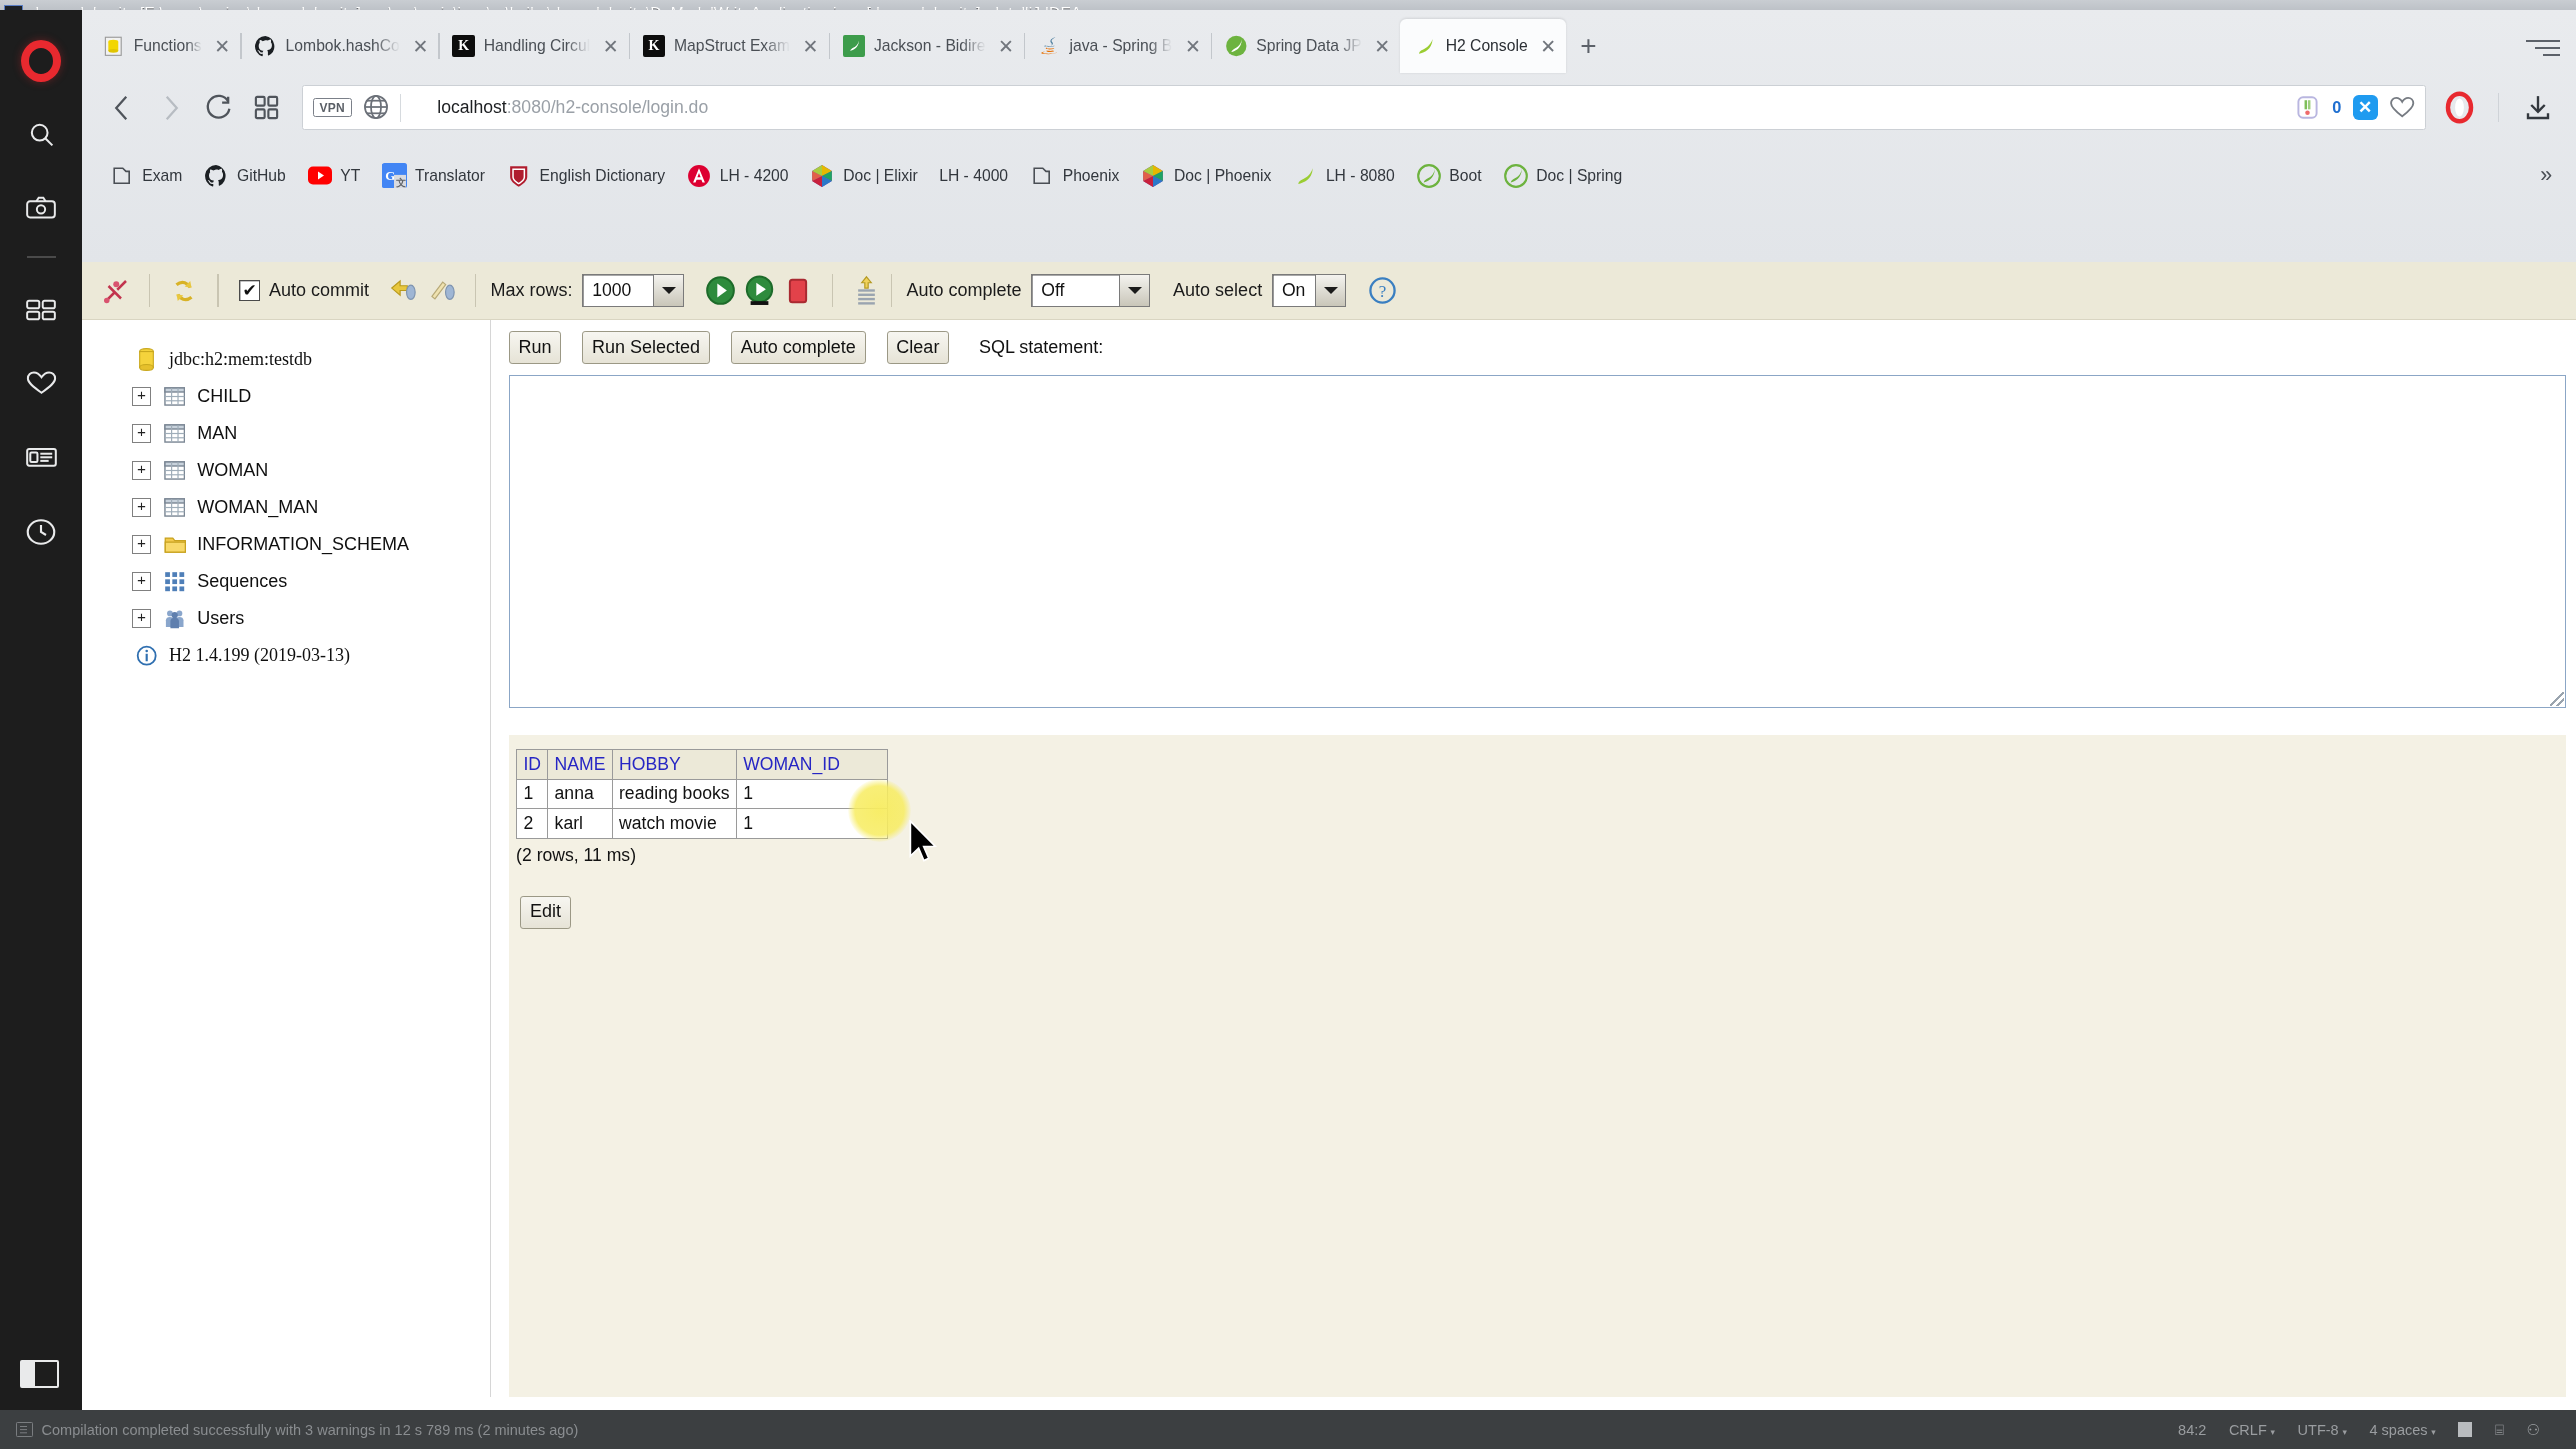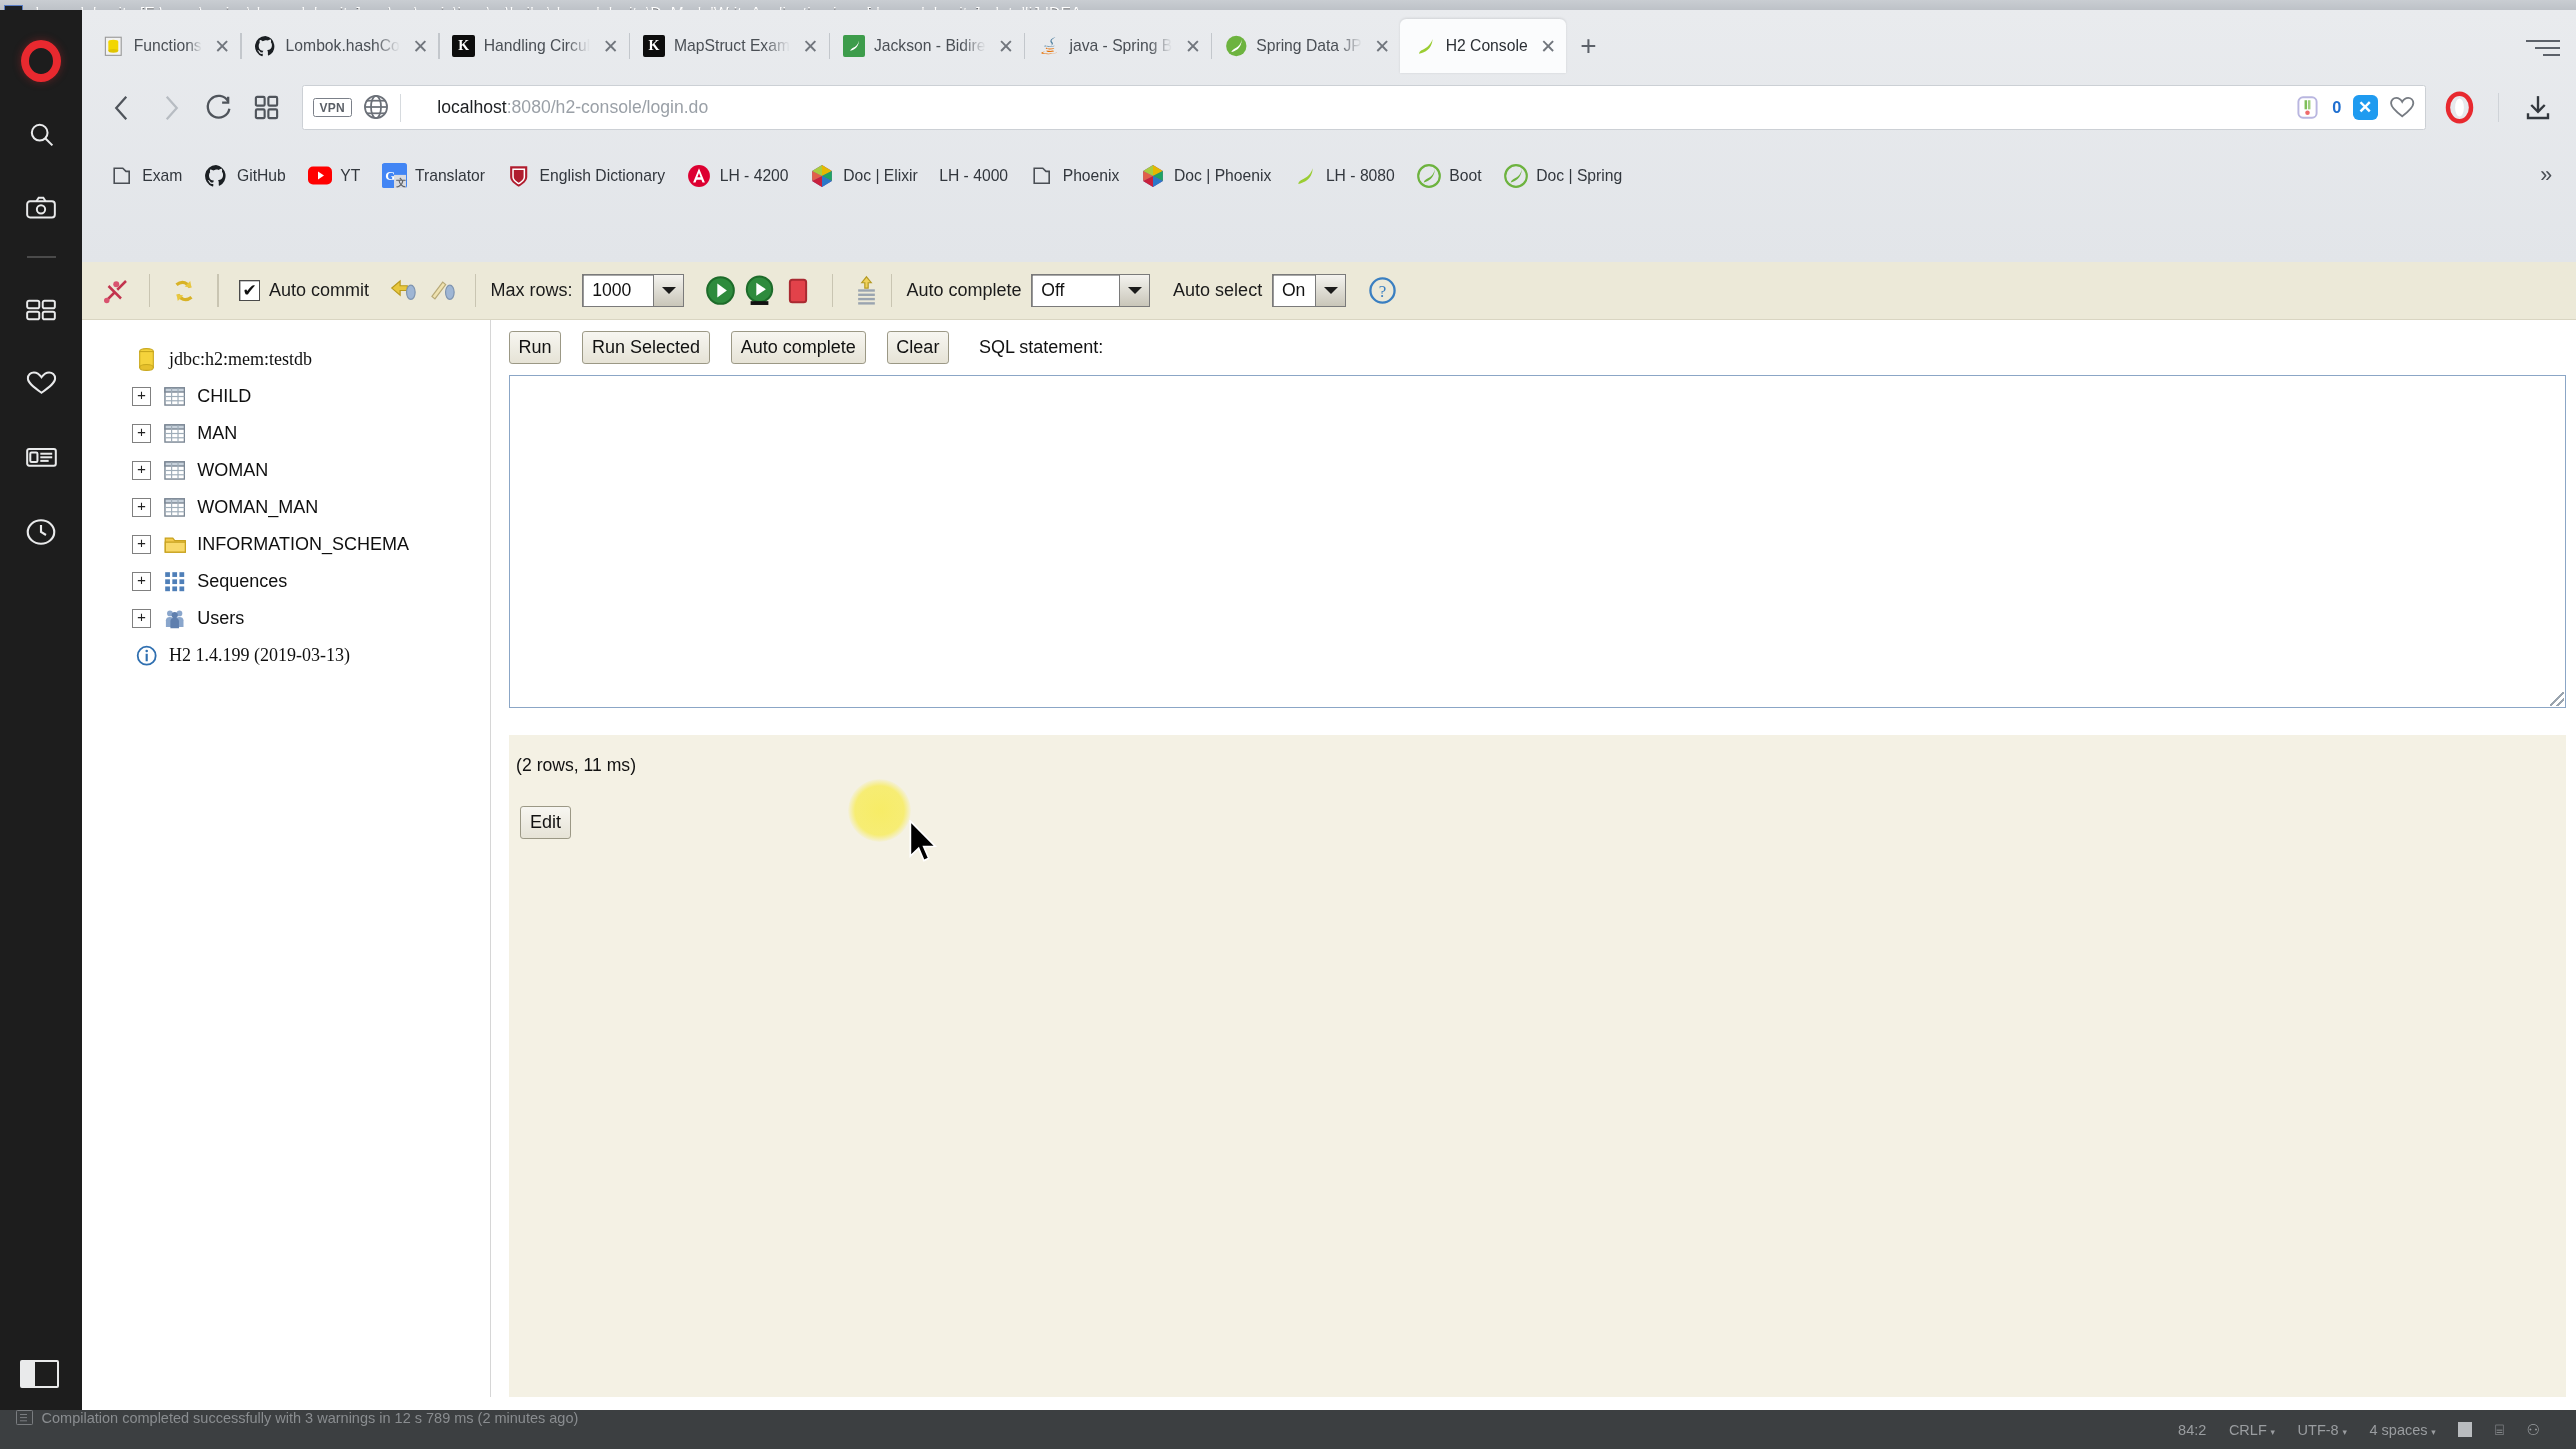--- a/index.html
+++ b/index.html
@@ -39,21 +39,21 @@
   }
   .win-btn.close{ background:linear-gradient(#e8插,#d04a3a); background:linear-gradient(#ef8070,#c9392a); }
   .gl-min{ width:16.4px;height:3.8px;background:#2b2b2b;border:0.6px solid #4a4a4a;}
   .gl-max{ width:15px;height:12.6px;border:1.9px solid #2b2b2b;}
   .gl-max i{display:block;width:6.3px;height:4.4px;border:1.3px solid #2b2b2b;margin:1.9px auto;}
   .gl-x{ color:#ffffff;font-size:19px;font-weight:bold;line-height:1;text-shadow:0 0.6px 1.3px rgba(0,0,0,.5);}
 
   
   #ide-statusbar{
     position:absolute;left:0;bottom:0;width:2576px;height:39px;
-    background:#3c3f41;display:flex;
+    background:#3c3f41;display:flex;align-items:center;
     color:#8a8d90;font-size:14.5px;
   }
   #ide-statusbar .sb-icon{
     width:16.4px;height:15px;border:1.3px solid #7a7d80;border-radius:1.3px;margin:0 8.8px 0 16.4px;flex:none;
     position:relative;
   }
   #ide-statusbar .sb-icon::after{
     content:"";position:absolute;left:2.5px;top:2.5px;width:7.5px;height:1.3px;background:#7a7d80;
     box-shadow:0 3.1px 0 #7a7d80, 0 6.3px 0 #7a7d80;
   }
@@ -913,20 +913,44 @@
         <button class="h2btn">Clear</button>
         <span id="sqllabel">SQL statement:</span>
       </div>
 
       <div id="sqlbox">
         <span class="grip"></span>
       </div>
 
       <div id="results">
 
+        <table id="rtable">
+          <thead>
+            <tr>
+              <th>ID</th>
+              <th>NAME</th>
+              <th>HOBBY</th>
+              <th>WOMAN_ID</th>
+            </tr>
+          </thead>
+          <tbody>
+            <tr>
+              <td>1</td>
+              <td>anna</td>
+              <td>reading books</td>
+              <td class="c-woman">1</td>
+            </tr>
+            <tr>
+              <td>2</td>
+              <td>karl</td>
+              <td>watch movie</td>
+              <td class="c-woman">1</td>
+            </tr>
+          </tbody>
+        </table>
 
         <div id="rowinfo">(2 rows, 11 ms)</div>
 
         <button class="h2btn" id="editbtn">Edit</button>
       </div>
     </div>
   </div>
 
   <div id="hl-blob"></div>
   <div id="mouse-cursor">

